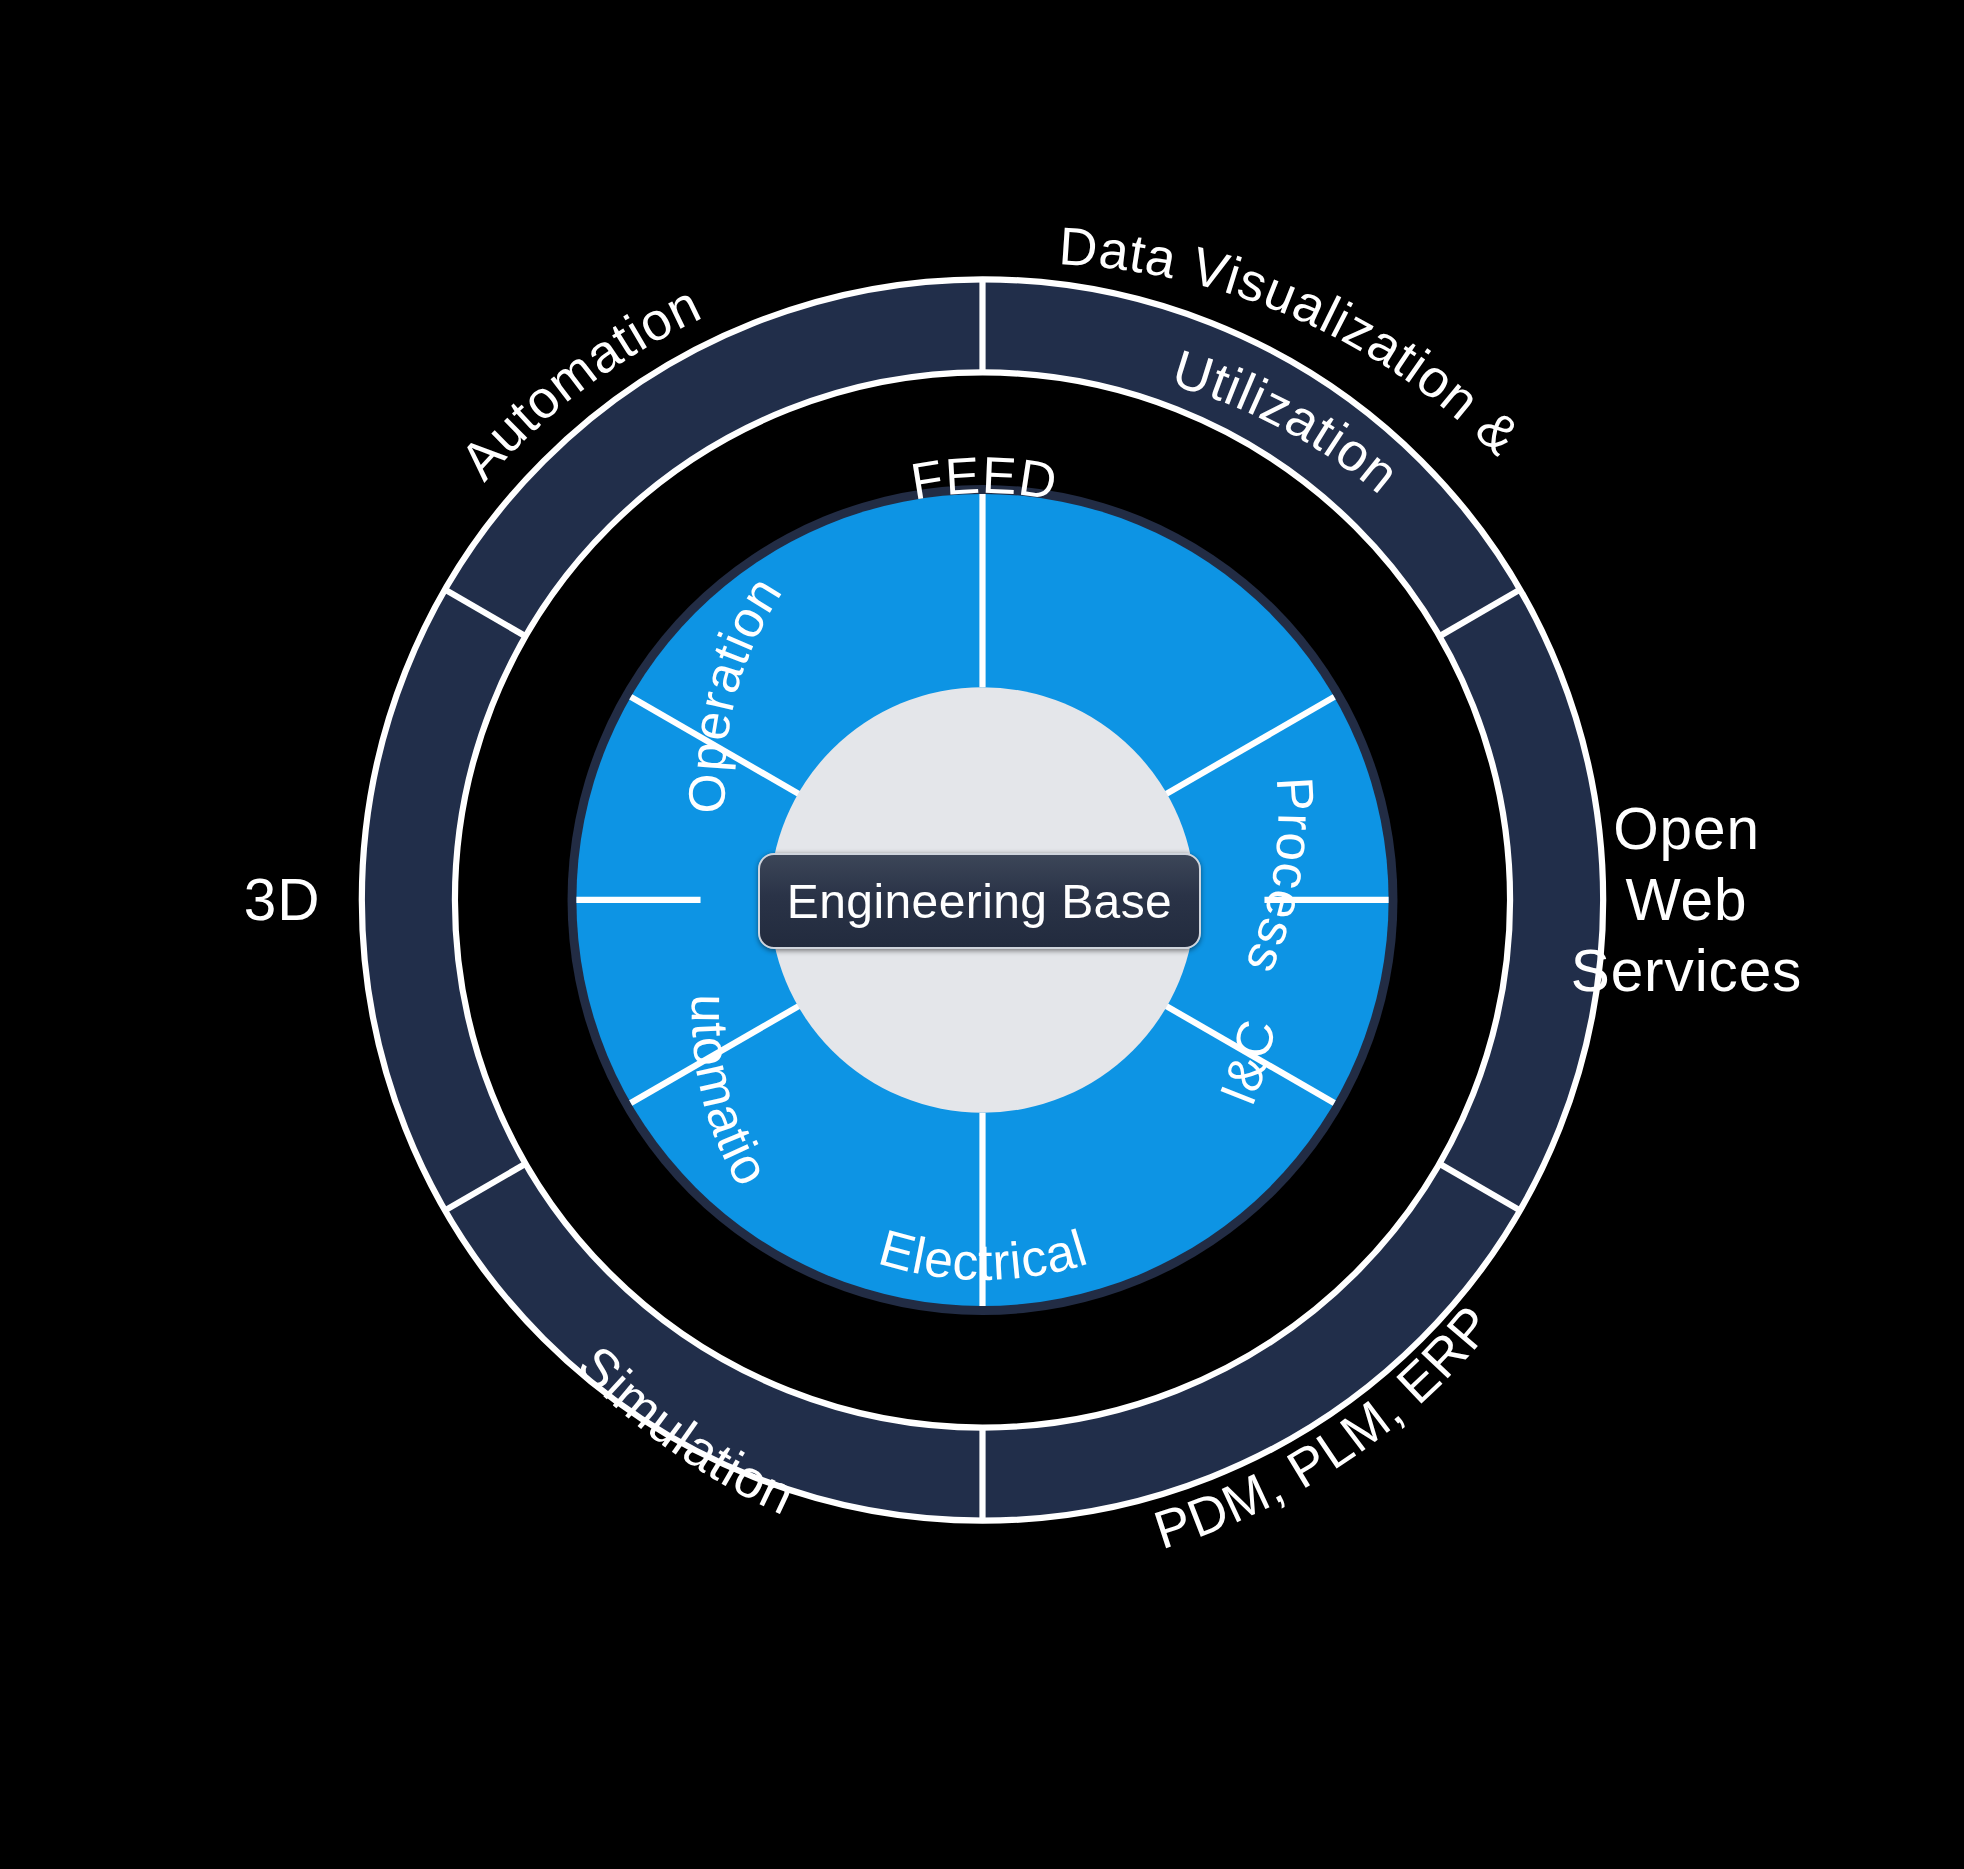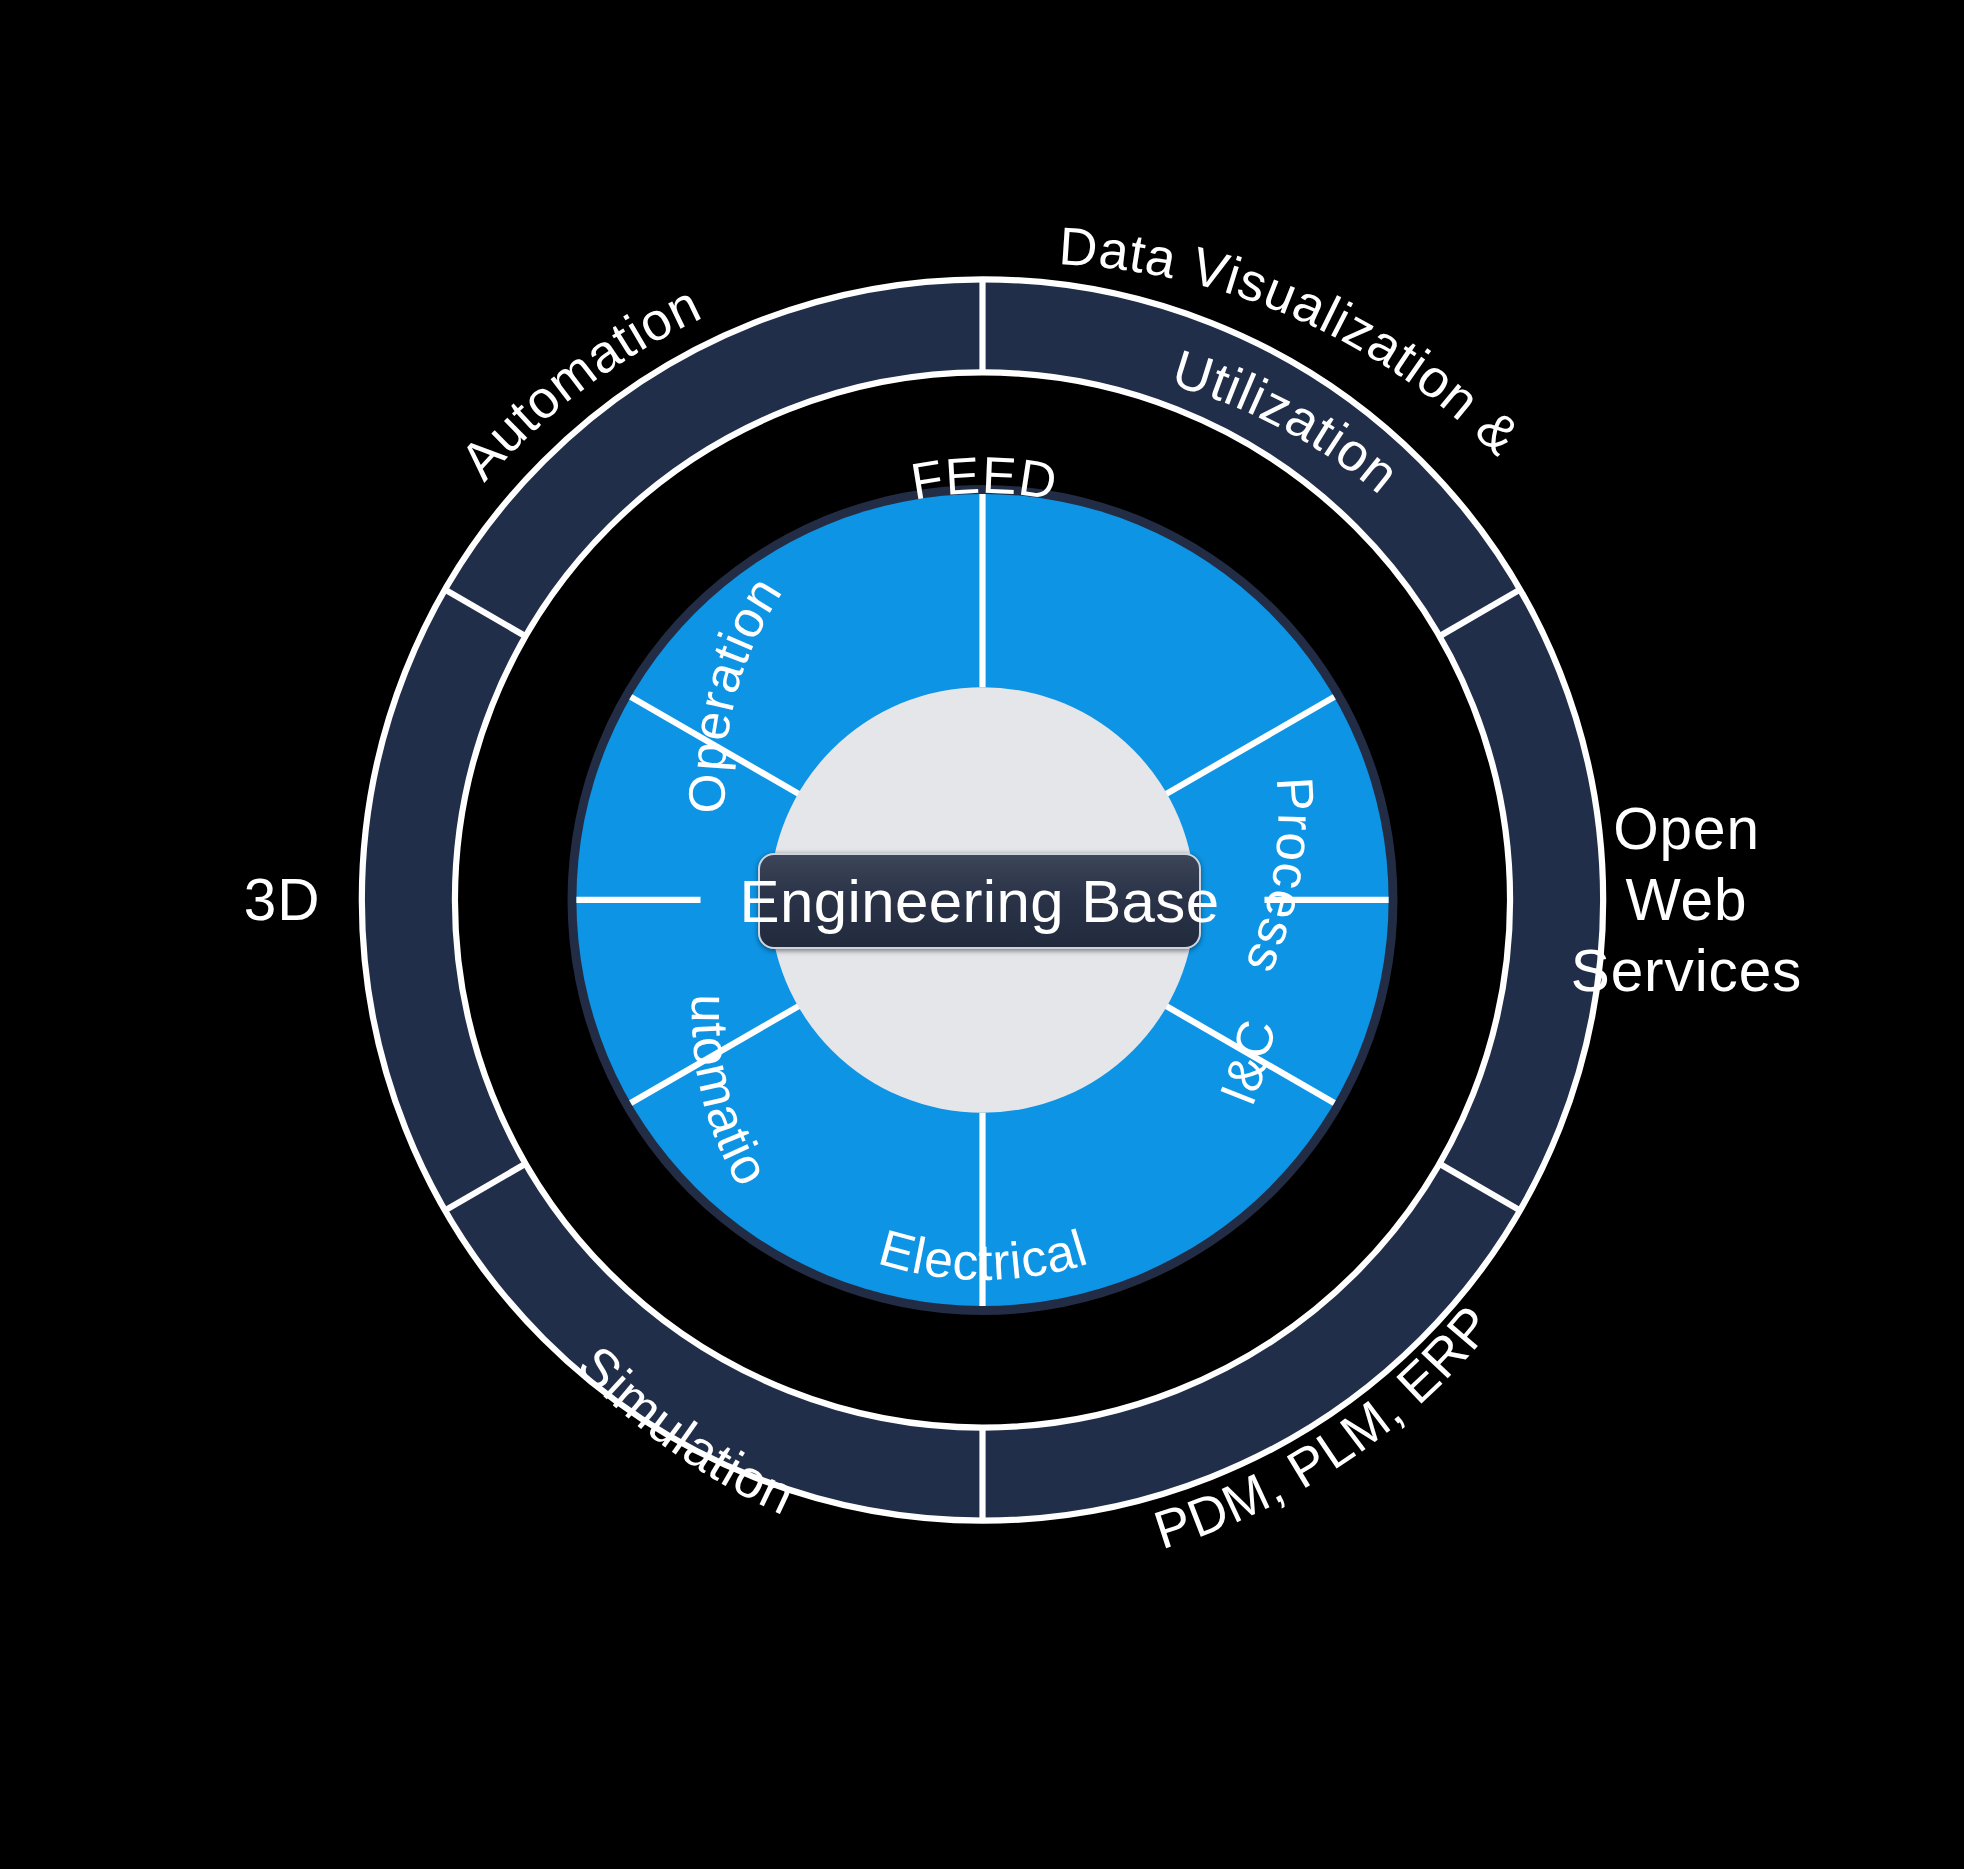--- a/index.html
+++ b/index.html
@@ -20,21 +20,21 @@
   .inner-label{font-size:58px;}
 
   
   #badge{position:absolute;left:758px;top:853px;width:443px;height:96px;
          box-sizing:border-box;
          border-radius:16px;
          background:linear-gradient(180deg,#3c4658 0%,#2a3347 45%,#222b3e 100%);
          border:2.7px solid #cfd4dc;
          display:flex;align-items:center;justify-content:center;
          box-shadow:0 1.8px 5.3px rgba(0,0,0,.45);}
-  #badge span{color:#fff;font-size:60px;font-weight:400;
+  #badge span{color:#fff;font-size:48px;font-weight:400;
               font-family:"Liberation Sans",sans-serif;letter-spacing:0.4px;
               white-space:nowrap;}
 </style>
 </head>
 <body>
 
 <div id="stage">
 
   <svg class="diagram" viewBox="0 0 2216 2109">
     <defs>

